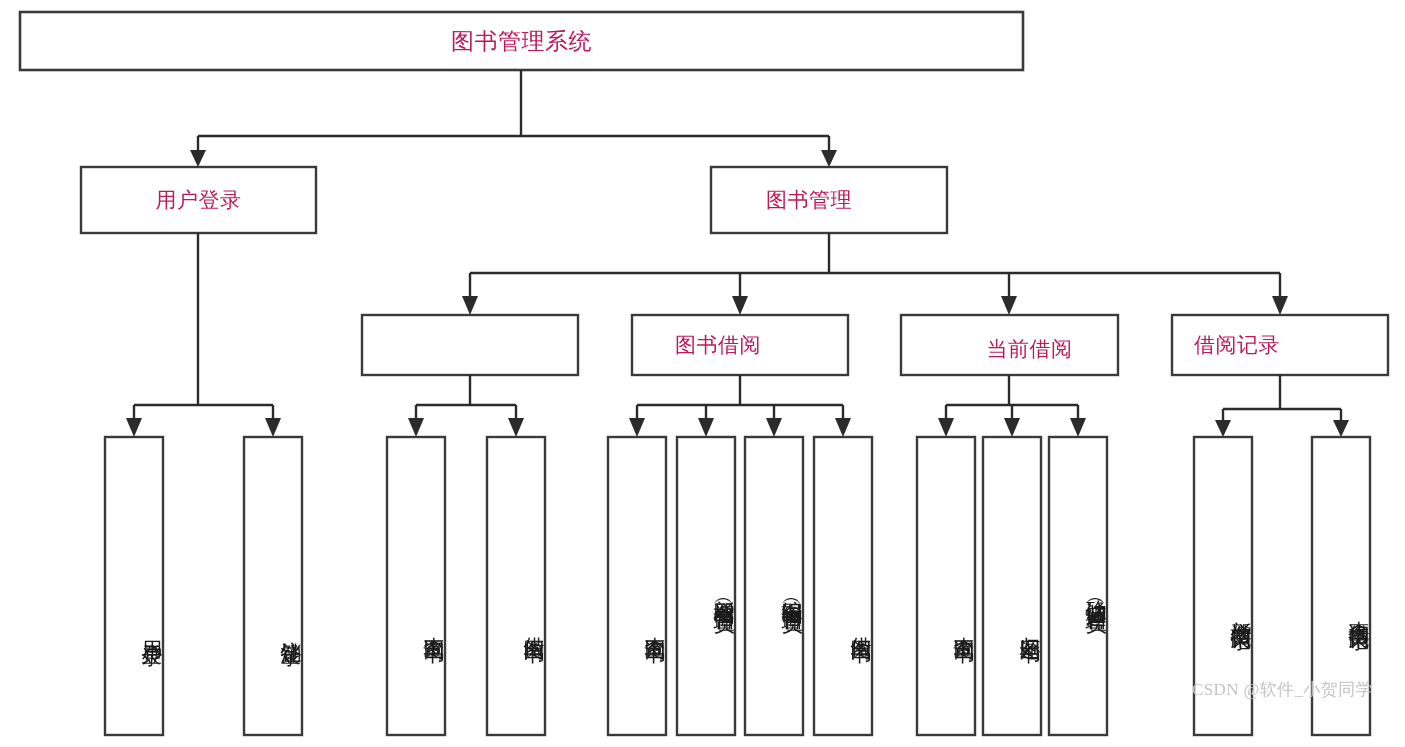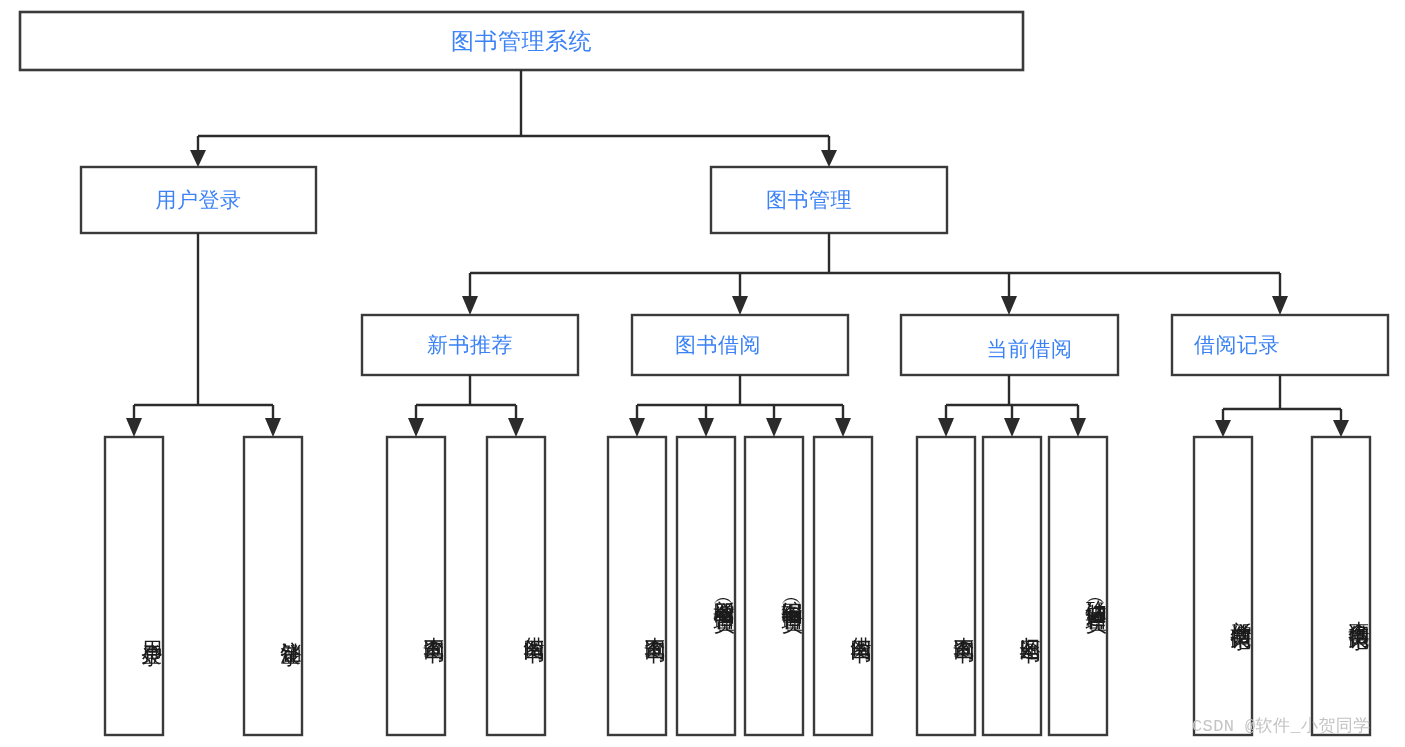--- a/index.html
+++ b/index.html
@@ -5,29 +5,29 @@
   html,body{margin:0;padding:0;background:#ffffff;}
   body{width:1405px;height:747px;overflow:hidden;
        font-family:"Liberation Sans","DejaVu Sans",sans-serif;}
   #diagram-root{position:relative;width:1405px;height:747px;background:#fff;}
   svg.layer{position:absolute;top:0;left:0;width:1405px;height:747px;}
   .node-box{fill:#ffffff;stroke:#3a3a3a;stroke-width:2.4;}
   .node-box-top{fill:#ffffff;stroke:#3a3a3a;stroke-width:2.6;}
   .edge{stroke:#2b2b2b;stroke-width:2.4;fill:none;stroke-linecap:butt;}
   .arrowhead{fill:#2b2b2b;stroke:none;}
   .node-label{position:absolute;display:flex;align-items:center;justify-content:center;
-              color:#3b82f6;font-size:21px;letter-spacing:.5px;
+              color:#be185d;font-size:21px;letter-spacing:.5px;
               font-family:"Liberation Sans","DejaVu Sans",sans-serif;}
   .leaf-label{position:absolute;display:flex;align-items:flex-start;justify-content:center;
               writing-mode:vertical-rl;text-orientation:upright;
               color:#1b1b1b;font-size:21px;letter-spacing:2px;line-height:1.05;
               font-family:"Liberation Sans","DejaVu Sans",sans-serif;
               white-space:nowrap;}
-  .watermark{position:absolute;left:1192px;top:714px;color:#c3c3c3;font-size:17px;
-             letter-spacing:.4px;font-family:Liberation Mono, monospace;
+  .watermark{position:absolute;left:1192px;top:678px;color:#c3c3c3;font-size:17px;
+             letter-spacing:.4px;font-family:Liberation Serif, serif;
              white-space:nowrap;}
 </style>
 </head>
 <body>
 
 <div id="diagram-root">
 
   <svg class="layer" viewBox="0 0 1405 747">
     <defs></defs>
 
@@ -131,21 +131,20 @@
       <path class="edge" d="M1341,409 L1341,422"></path>
       <polygon class="arrowhead" points="1333,420 1349,420 1341,437"></polygon>
     </g>
   </svg>
 
   <div class="node-label" style="left:20px;top:12px;width:1003px;height:58px;font-size:23px;">图书管理系统</div>
 
   <div class="node-label" style="left:81px;top:167px;width:235px;height:66px;">用户登录</div>
   <div class="node-label" style="left:711px;top:167px;width:196px;height:66px;">图书管理</div>
 
-  <div class="node-label" style="left:362px;top:315px;width:216px;height:60px;">新书推荐</div>
   <div class="node-label" style="left:632px;top:315px;width:172px;height:60px;">图书借阅</div>
   <div class="node-label" style="left:901px;top:319px;width:257px;height:60px;">当前借阅</div>
   <div class="node-label" style="left:1129px;top:315px;width:216px;height:60px;">借阅记录</div>
 
   <div class="leaf-label" style="left:105px;top:437px;width:58px;height:298px;padding-top:84px;box-sizing:border-box;">用户登录</div>
   <div class="leaf-label" style="left:244px;top:437px;width:58px;height:298px;padding-top:84px;box-sizing:border-box;">注销登录</div>
 
   <div class="leaf-label" style="left:387px;top:437px;width:58px;height:298px;padding-top:76px;box-sizing:border-box;">查询图书</div>
   <div class="leaf-label" style="left:487px;top:437px;width:58px;height:298px;padding-top:76px;box-sizing:border-box;">借阅图书</div>
 

